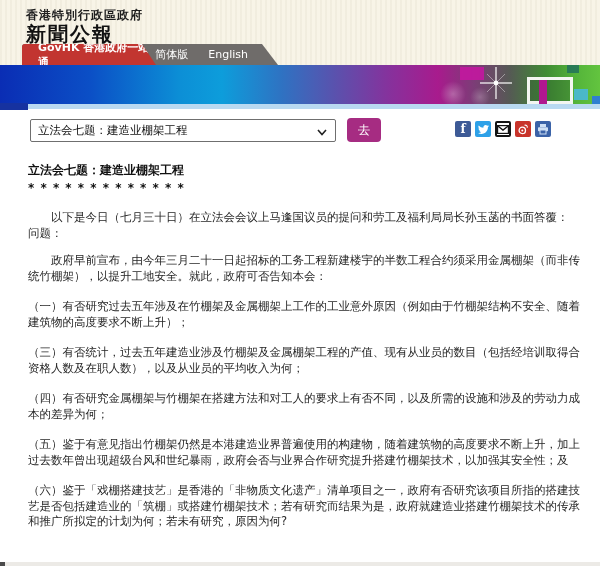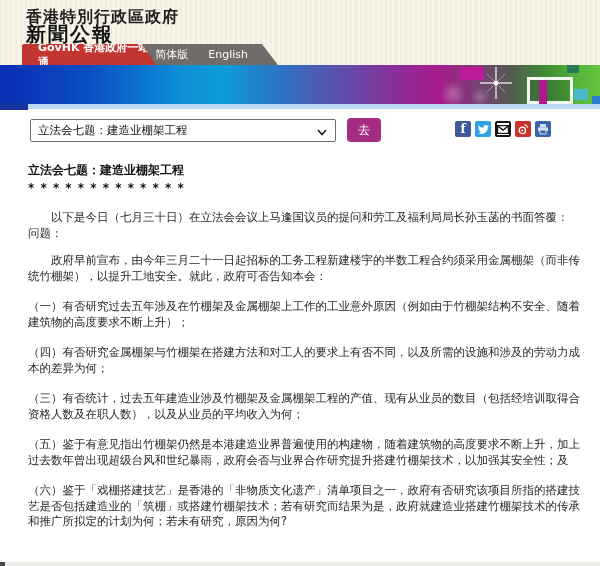--- a/index.html
+++ b/index.html
@@ -10,21 +10,21 @@
   }
   .page { position:relative; width:600px; height:566px; overflow:hidden; background:#fff; }
 
   
   .masthead {
     position:relative; height:65px;
     background:
       repeating-linear-gradient(90deg, rgba(120,110,70,.05) 0 2px, rgba(0,0,0,0) 2px 5px),
       #f8f4e7;
   }
-  .masthead .dept { position:absolute; left:26px; top:7px; font-size:16px; font-weight:bold; color:#1d1d1d; letter-spacing:1px; }
+  .masthead .dept { position:absolute; left:26px; top:7px; font-size:12px; font-weight:bold; color:#1d1d1d; letter-spacing:1px; }
   .masthead .site-title { position:absolute; left:26px; top:21px; font-size:20px; font-weight:bold; color:#111; letter-spacing:2px; }
 
   .tabs { position:absolute; left:0; bottom:0; width:100%; height:21px; }
   .tab { position:absolute; bottom:0; height:21px; display:flex; align-items:center;
          font-size:11px; color:#fff; cursor:pointer; }
   .tab-grey {
     left:22px; width:256px; z-index:1; background:#6f6c6a;
     clip-path:polygon(0 0, calc(100% - 16px) 0, 100% 100%, 0 100%);
     justify-content:flex-end; gap:20px; padding-right:30px;
     border-top-left-radius:3px;
@@ -185,22 +185,22 @@
     <h2 class="title">立法会七题：建造业棚架工程</h2>
     <div class="stars">* * * * * * * * * * * * *</div>
 
     <p class="p-intro indent">以下是今日（七月三十日）在立法会会议上马逢国议员的提问和劳工及福利局局长孙玉菡的书面答覆：</p>
 
     <p class="p-label">问题：</p>
 
     <p class="p-qintro indent">政府早前宣布，由今年三月二十一日起招标的工务工程新建楼宇的半数工程合约须采用金属棚架（而非传统竹棚架），以提升工地安全。就此，政府可否告知本会：</p>
 
     <p class="item">（一）有否研究过去五年涉及在竹棚架及金属棚架上工作的工业意外原因（例如由于竹棚架结构不安全、随着建筑物的高度要求不断上升）；</p>
+    <p class="item">（三）有否统计，过去五年建造业涉及竹棚架及金属棚架工程的产值、现有从业员的数目（包括经培训取得合资格人数及在职人数），以及从业员的平均收入为何；</p>
     <p class="item">（四）有否研究金属棚架与竹棚架在搭建方法和对工人的要求上有否不同，以及所需的设施和涉及的劳动力成本的差异为何；</p>
-    <p class="item">（三）有否统计，过去五年建造业涉及竹棚架及金属棚架工程的产值、现有从业员的数目（包括经培训取得合资格人数及在职人数），以及从业员的平均收入为何；</p>
     <p class="item">（五）鉴于有意见指出竹棚架仍然是本港建造业界普遍使用的构建物，随着建筑物的高度要求不断上升，加上过去数年曾出现超级台风和世纪暴雨，政府会否与业界合作研究提升搭建竹棚架技术，以加强其安全性；及</p>
     <p class="item">（六）鉴于「戏棚搭建技艺」是香港的「非物质文化遗产」清单项目之一，政府有否研究该项目所指的搭建技艺是否包括建造业的「筑棚」或搭建竹棚架技术；若有研究而结果为是，政府就建造业搭建竹棚架技术的传承和推广所拟定的计划为何；若未有研究，原因为何?</p>
   </article>
 
   <div class="bottom-strip">
     <div class="dot"></div>
   </div>
 
 </div>
 

